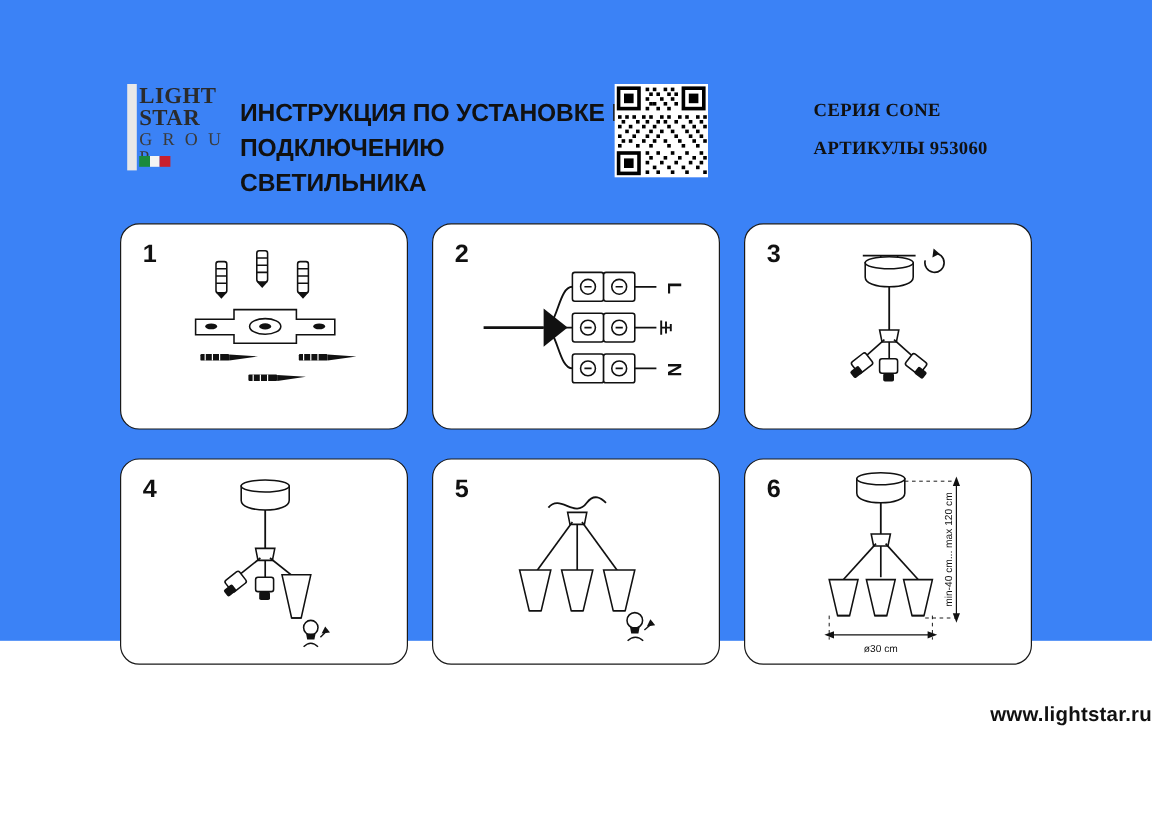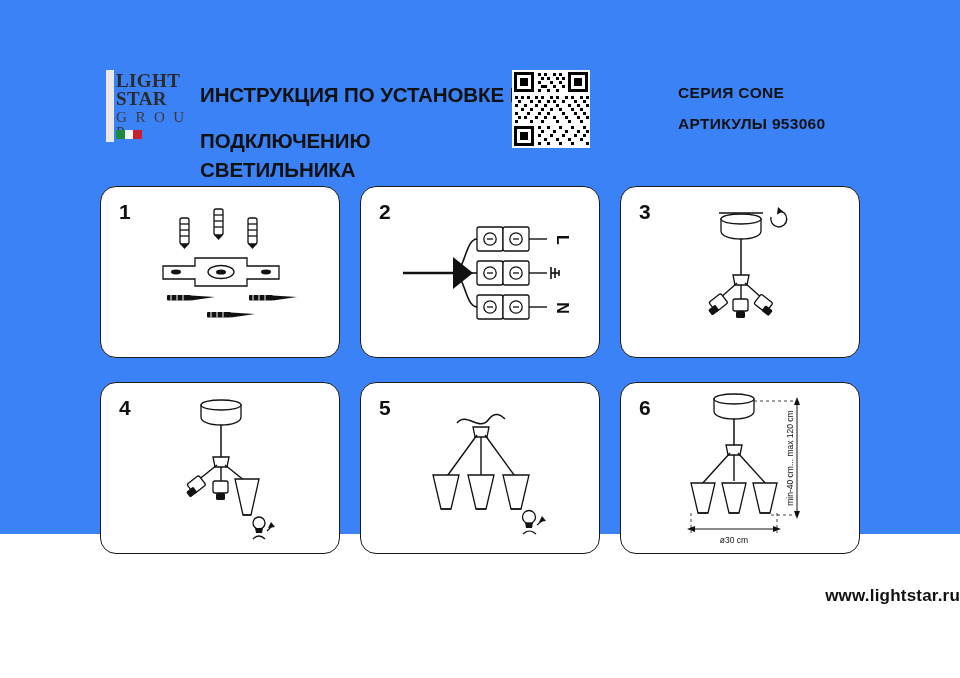--- a/index.html
+++ b/index.html
@@ -85,37 +85,38 @@
     position: absolute;
     left: 100px;
     top: 18px;
     width: 330px;
     font-size: 20.5px;
     font-weight: bold;
     line-height: 1.42;
     letter-spacing: -0.1px;
     color: #111111;
   }
-  .title .t2 { display: block; margin-top: 17px; }
+  .title .t2 { display: block; }
 
   .qr {
     position: absolute;
     left: 412px;
     top: 8px;
     width: 78px;
     height: 78px;
   }
   .qr svg { display: block; }
 
   .series {
     position: absolute;
     left: 578px;
     top: 22px;
     width: 190px;
     text-align: left;
+    font-family: Liberation Serif, serif;
   }
   .series .s1 {
     font-size: 15.5px;
     font-weight: bold;
     letter-spacing: 0.3px;
     color: #111;
     display: block;
     margin-bottom: 13px;
   }
   .series .s2 {

